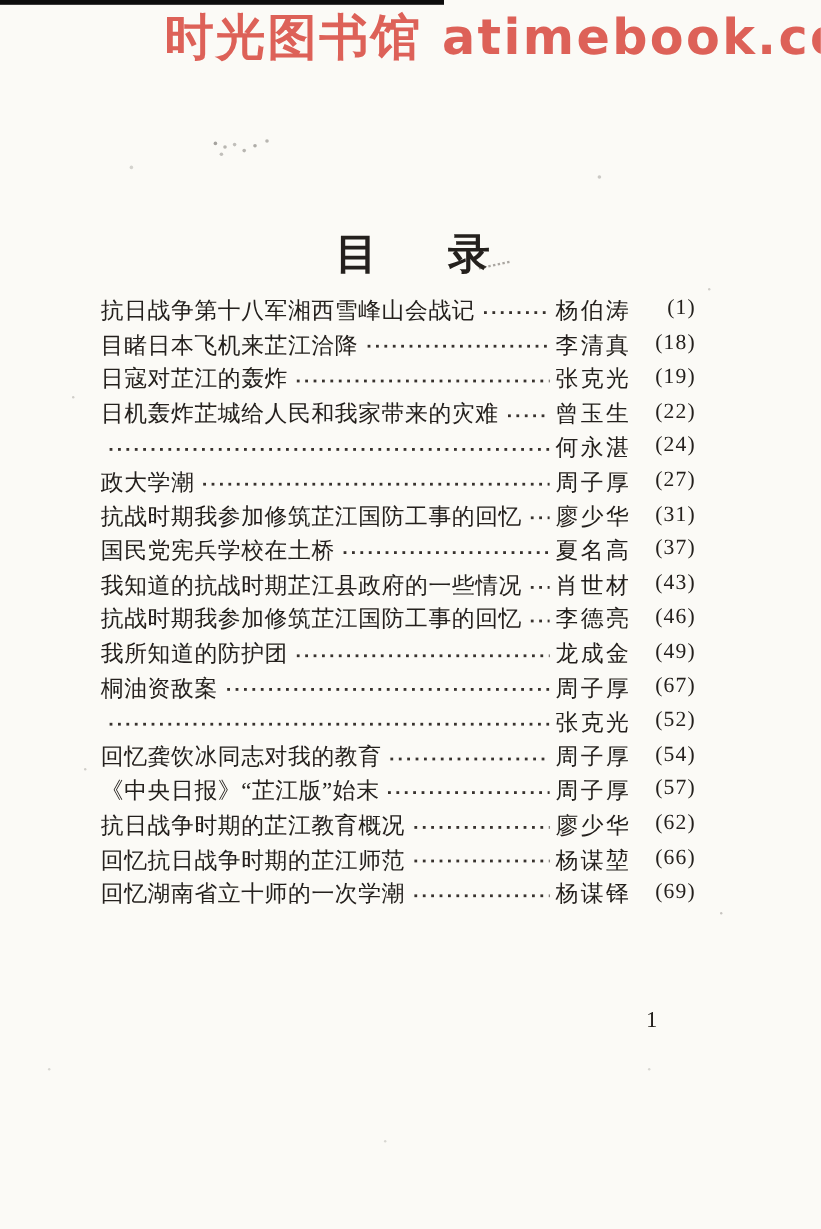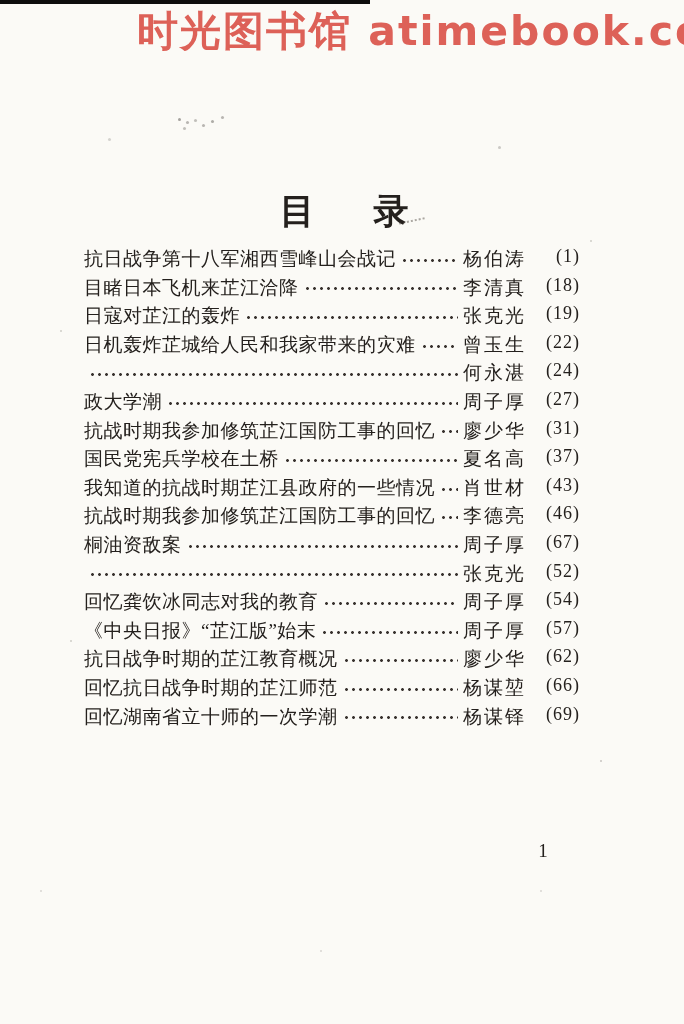--- a/index.html
+++ b/index.html
@@ -148,20 +148,26 @@
     <span class="pg">(43)</span>
   </div>
 
   <div class="row">
     <span class="t">抗战时期我参加修筑芷江国防工事的回忆</span>
     <span class="leader"></span>
     <span class="author">李德亮</span>
     <span class="pg">(46)</span>
   </div>
 
+  <div class="row">
+    <span class="t">我所知道的防护团</span>
+    <span class="leader"></span>
+    <span class="author">龙成金</span>
+    <span class="pg">(49)</span>
+  </div>
 
   <div class="row">
     <span class="t">桐油资敌案</span>
     <span class="leader"></span>
     <span class="author">周子厚</span>
     <span class="pg">(67)</span>
   </div>
 
   <div class="row">
     <span class="leader"></span>

